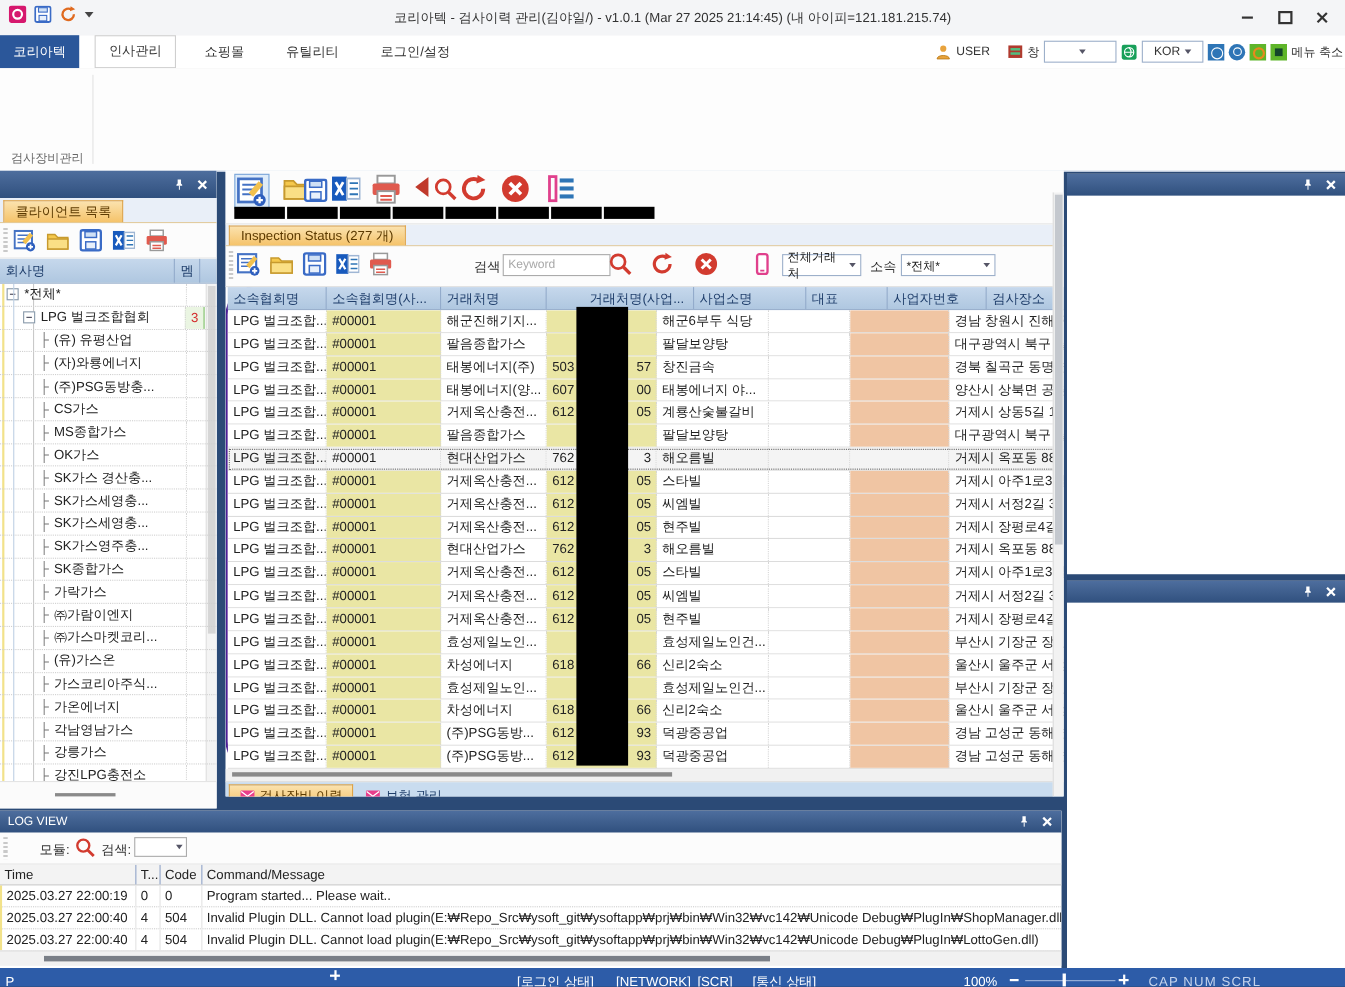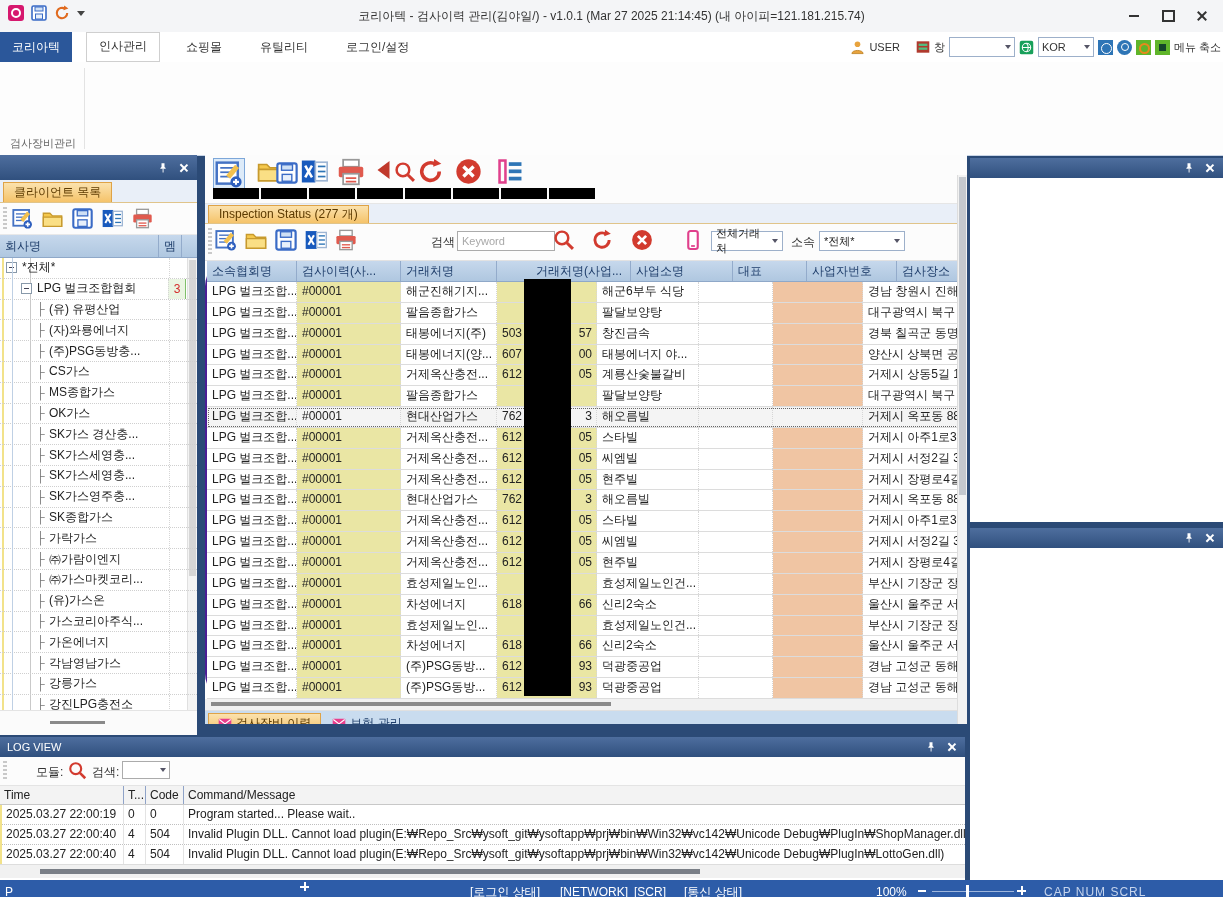--- a/index.html
+++ b/index.html
@@ -26,21 +26,21 @@
   .xicon.white::before,.xicon.white::after{background:#fff;width:1.5px;height:10px;left:5px;top:1px;}
   .qat-arrow{width:0;height:0;border-left:4px solid transparent;border-right:4px solid transparent;border-top:5px solid #444;}
 
   
   #menubar{position:absolute;left:0;top:32px;width:1223px;height:30px;background:#FFFFFF;border-bottom:1px solid #E4E4E4;}
   #menu-tabs{display:flex;align-items:center;height:30px;gap:14px;padding-left:0;}
   .mtab{padding:0 12px;height:30px;line-height:30px;color:#333;white-space:nowrap;}
   .mtab.primary{background:#2B579A;color:#fff;}
   .mtab.framed{border:1px solid #CFCFCF;height:28px;line-height:26px;background:#fff;}
   #menu-right{position:absolute;right:2px;top:0;height:30px;display:flex;align-items:center;gap:4px;font-size:11px;color:#333;}
-  .mini-combo{display:flex;align-items:center;justify-content:space-between;border:1px solid #9DB0CA;background:#fff;height:18px;padding:0 3px;}
+  .mini-combo{display:flex;align-items:center;justify-content:center;border:1px solid #9DB0CA;background:#fff;height:18px;padding:0 3px;}
   .combo-arrow{width:0;height:0;border-left:3.5px solid transparent;border-right:3.5px solid transparent;border-top:4px solid #556;margin-left:4px;}
   .sqbtn{width:15px;height:15px;position:relative;}
   .sqbtn.b1{background:#2E75B6;} .sqbtn.b1::after{content:"";position:absolute;left:3px;top:3px;width:9px;height:9px;border:1.5px solid #fff;border-radius:50%;}
   .sqbtn.b2{background:#2E75B6;border-radius:50%;} .sqbtn.b2::after{content:"";position:absolute;left:4px;top:3px;width:6px;height:6px;border:1.5px solid #fff;border-radius:50%;}
   .sqbtn.b3{background:#5FB52A;} .sqbtn.b3::after{content:"";position:absolute;left:3px;top:3px;width:7px;height:7px;border:2px solid #E8891D;border-radius:50%;}
   .sqbtn.b4{background:#5FB52A;} .sqbtn.b4::after{content:"";position:absolute;left:4px;top:4px;width:7px;height:7px;background:#14452B;}
 
   
   #ribbon{position:absolute;left:0;top:62px;width:1223px;height:93px;background:#FDFDFD;border-bottom:1px solid #C9D5E6;}
   #ribbon .group-label{position:absolute;left:10px;bottom:4px;font-size:11px;color:#666;}
@@ -617,21 +617,21 @@
     <div class="mcombo" style="left:614px;width:86px">
       <span>*전체*</span>
       <span class="combo-arrow"></span>
     </div>
   </div>
 
   <div id="mgrid">
     <div id="mgrid-head">
 
     <div class="hcell">소속협회명</div>
-        <div class="hcell">검사이력(사...</div>
+        <div class="hcell">소속협회명(사...</div>
         <div class="hcell">거래처명</div>
         <div class="hcell">거래처명(사업...</div>
         <div class="hcell">사업소명</div>
         <div class="hcell">대표</div>
         <div class="hcell">사업자번호</div>
         <div class="hcell">검사장소</div>
       </div>
     <div id="mrows">
 
     <div class="mrow">

